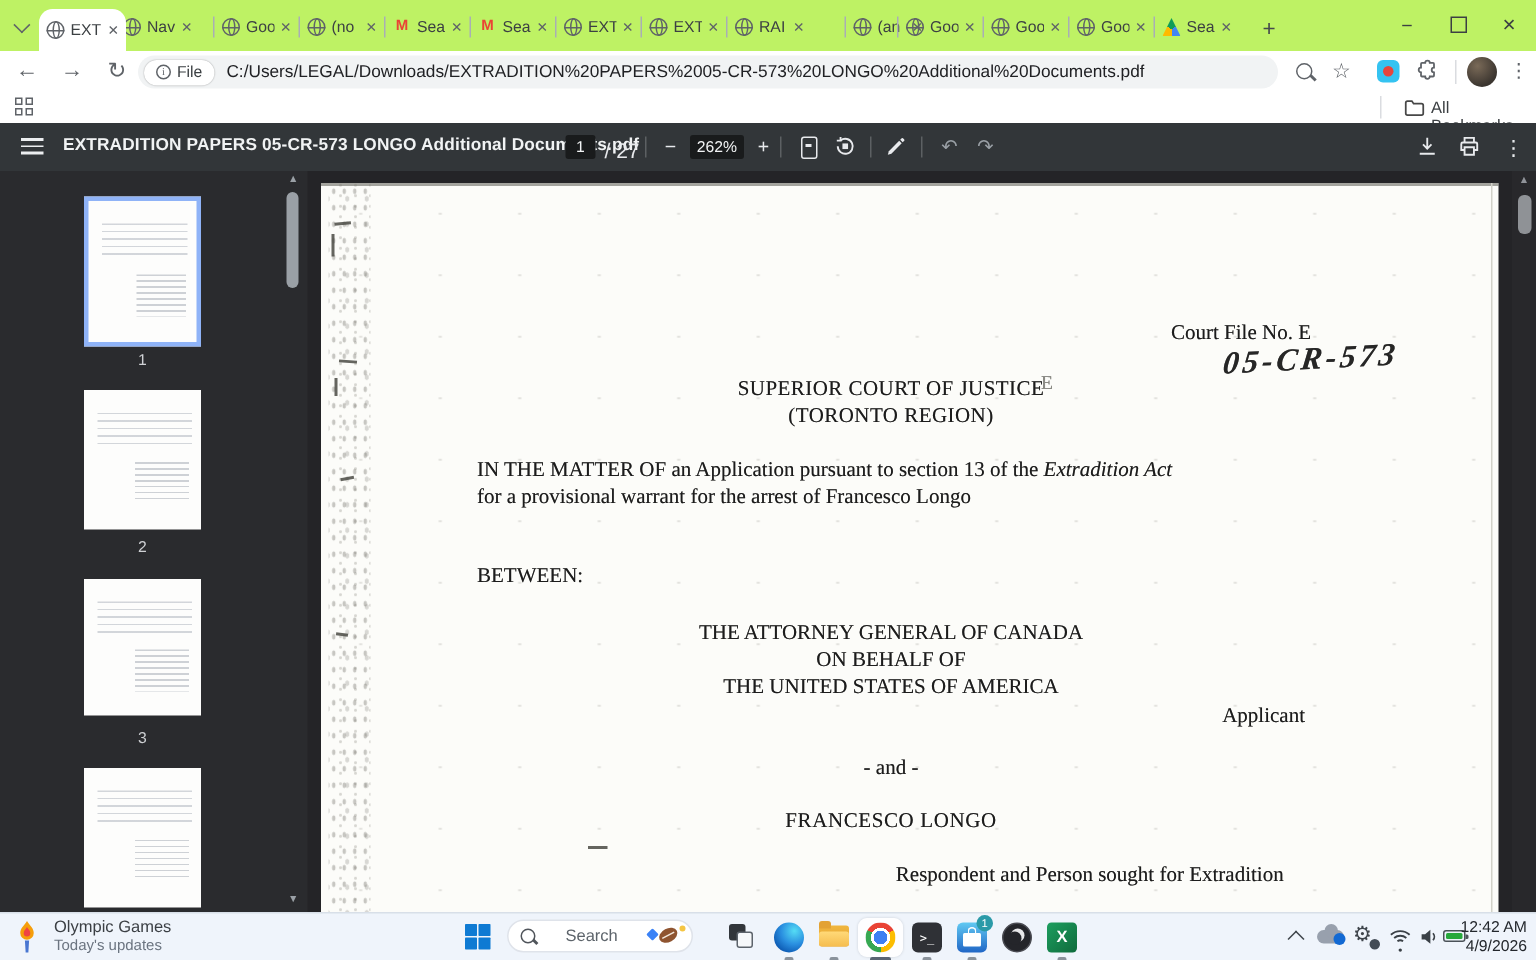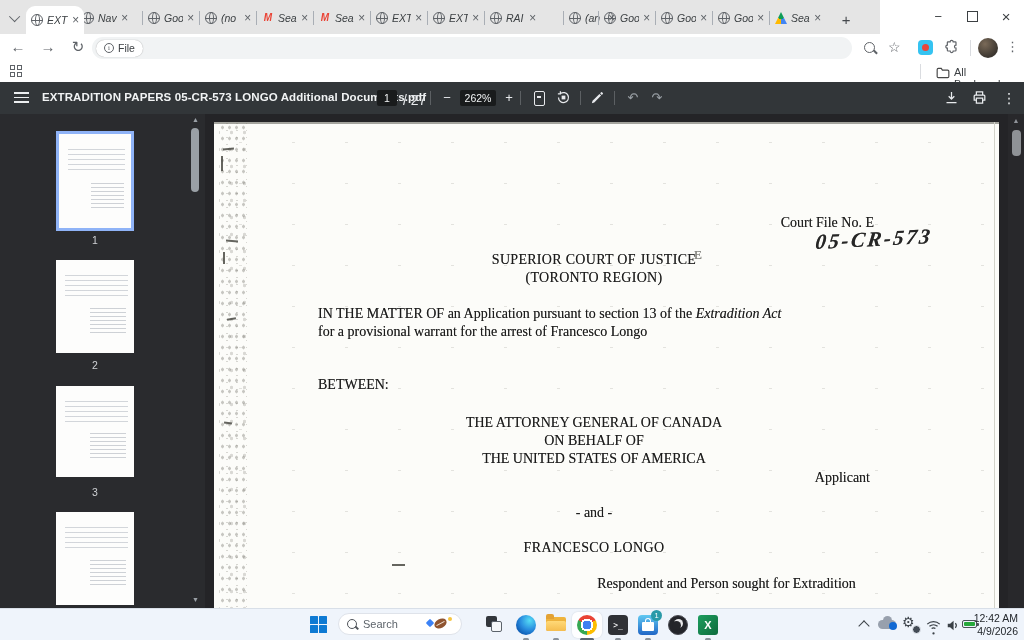--- a/index.html
+++ b/index.html
@@ -1,19 +1,19 @@
 <!DOCTYPE html>
 <html><head>
 <meta charset="utf-8">
 <style>
   html,body{margin:0;padding:0;background:#000;}
   #screen{position:relative;width:1024px;height:640px;overflow:hidden;
     font-family:"Liberation Sans",sans-serif;background:#fff;}
   
-  .tabstrip{position:absolute;left:0;top:0;width:880px;height:34px;background:#e5e5e5;font-style:italic;}
+  .tabstrip{position:absolute;left:0;top:0;width:1024px;height:34px;background:#bef264;}
   .tab-chevron{position:absolute;left:6px;top:8px;width:20px;height:20px;border-radius:50%;display:flex;align-items:center;justify-content:center;}
   .chev{width:7px;height:7px;border-left:1.6px solid #5f6368;border-bottom:1.6px solid #5f6368;transform:rotate(-45deg) translateY(-2px);}
   .tab{position:absolute;top:7px;height:22px;width:56px;display:flex;align-items:center;gap:4px;padding:0 5px;box-sizing:border-box;cursor:default;}
   .tab:not(.active)::before{content:"";position:absolute;left:-1px;top:4px;bottom:4px;width:1px;background:#a9aeb5;}
   .t1::before{display:none;}
   .tab.active{top:6px;height:28px;background:#fff;border-radius:9px 9px 0 0;z-index:2;width:58px;}
   .tlabel{flex:1;font-size:10.5px;color:#3c4043;white-space:nowrap;overflow:hidden;}
   .tclose{font-size:12px;color:#5f6368;line-height:12px;}
   .fav{width:12px;height:12px;flex:0 0 12px;position:relative;display:inline-block;}
   .globe{border:1px solid #5f6368;border-radius:50%;box-sizing:border-box;}
@@ -130,21 +130,21 @@
   .vscroll{position:absolute;left:1008px;top:0;width:16px;height:494px;background:#28282b;}
   .vsc-up{position:absolute;left:0;top:3px;width:16px;text-align:center;font-size:7px;color:#909399;}
   .vsc-thumb{position:absolute;left:3.5px;top:16px;width:9px;height:26px;border-radius:4px;background:#8f9296;}
   
   .taskbar{position:absolute;left:0;top:608px;width:1024px;height:32px;background:#eff4fb;border-top:1px solid #d8dfe8;box-sizing:border-box;}
   .widget{position:absolute;left:8px;top:3px;display:flex;gap:8px;align-items:center;}
   .wtxt .l1{font-size:11px;color:#3b3f44;line-height:13px;}
   .wtxt .l2{font-size:10px;color:#6b7480;line-height:12px;}
   .winlogo{position:absolute;left:310px;top:7px;width:17px;height:17px;display:grid;grid-template-columns:8px 8px;grid-template-rows:8px 8px;gap:1px;}
   .winlogo span{background:#0e7ad3;border-radius:.5px;}
-  .searchpill{position:absolute;left:338px;top:4px;width:124px;height:22px;background:#fff;border:1px solid #dfe3ea;border-radius:12px;box-sizing:border-box;display:flex;align-items:center;padding:0 8px;gap:6px;}
+  .searchpill{position:absolute;left:338px;top:4px;width:124px;height:22px;background:#fff;border:1px solid #dfe3ea;border-radius:12px;box-sizing:border-box;display:flex;align-items:center;padding:0 8px;gap:20px;}
   .smag{width:8px;height:8px;border:1.5px solid #50555b;border-radius:50%;position:relative;flex:0 0 8px;}
   .smag::after{content:"";position:absolute;left:7px;top:7px;width:4px;height:1.5px;background:#50555b;transform:rotate(45deg);}
   .stext{font-size:11px;color:#5d646b;flex:1;}
   .deco{position:relative;width:26px;height:16px;flex:0 0 26px;}
   .deco-star{position:absolute;left:0;top:4px;width:6px;height:6px;background:#3b82f6;transform:rotate(45deg);border-radius:1px;}
   .deco-ball{position:absolute;left:7px;top:3px;width:13px;height:9px;border-radius:50%;background:#8f5430;transform:rotate(-28deg);}
   .deco-ball::after{content:"";position:absolute;left:2px;top:4px;width:9px;height:1px;background:#f3e8dc;}
   .deco-spark{position:absolute;left:21px;top:1px;width:4px;height:4px;border-radius:50%;background:#f5c542;}
   .tvw{position:absolute;left:486px;top:7px;width:18px;height:18px;}
   .tvw::before{content:"";position:absolute;left:0;top:0;width:11px;height:11px;background:#32363b;border-radius:2px;}
@@ -277,20 +277,21 @@
 
   <div class="addrrow">
     <span class="navic" style="left:8px">←</span>
     <span class="navic" style="left:38px">→</span>
     <span class="navic" style="left:68px">↻</span>
     <div class="omnibox">
       <span class="filechip">
         <span class="infoi">i</span>
         <span class="fclab">File</span>
       </span>
+      <span class="url">C:/Users/LEGAL/Downloads/EXTRADITION%20PAPERS%2005-CR-573%20LONGO%20Additional%20Documents.pdf</span>
     </div>
     <span class="mag"></span>
     <span class="star">☆</span>
     <span class="extic"></span>
     <span class="puzz">
       <svg width="16" height="16" viewBox="0 0 24 24" fill="none" stroke="#5f6368" stroke-width="1.8">
         <path d="M9.2 4.4a2.3 2.3 0 0 1 4.6 0H17a1 1 0 0 1 1 1v3.8a2.3 2.3 0 0 0 0 4.6V17a1 1 0 0 1-1 1h-3.2a2.3 2.3 0 0 1-4.6 0H6a1 1 0 0 1-1-1v-3.2a2.3 2.3 0 0 1 0-4.6V5.4a1 1 0 0 1 1-1z"></path>
       </svg>
     </span>
     <span class="addrsep"></span>
@@ -424,20 +425,31 @@
       <div class="role2">Respondent and Person sought for Extradition</div>
     </div>
 
     <div class="vscroll">
       <div class="vsc-up">▲</div>
       <div class="vsc-thumb"></div>
     </div>
   </div>
 
   <div class="taskbar">
+    <div class="widget">
+      <svg width="20" height="24" viewBox="0 0 20 24">
+        <path d="M10 1 C8 4.5 5.5 5.5 5.5 9 a4.5 4.5 0 0 0 9 0 C14.5 5.5 12 4.5 10 1z" fill="#f59e0b"></path>
+        <path d="M10 5 C9 6.8 7.8 7.3 7.8 9.2 a2.2 2.2 0 0 0 4.4 0 C12.2 7.3 11 6.8 10 5z" fill="#ef4444"></path>
+        <path d="M8.6 14 h2.8 l-0.5 8 h-1.8 z" fill="#4976d1"></path>
+      </svg>
+      <div class="wtxt">
+        <div class="l1">Olympic Games</div>
+        <div class="l2">Today's updates</div>
+      </div>
+    </div>
 
     <span class="winlogo">
         <span></span>
         <span></span>
         <span></span>
         <span></span>
       </span>
 
     <div class="searchpill">
       <span class="smag"></span>

